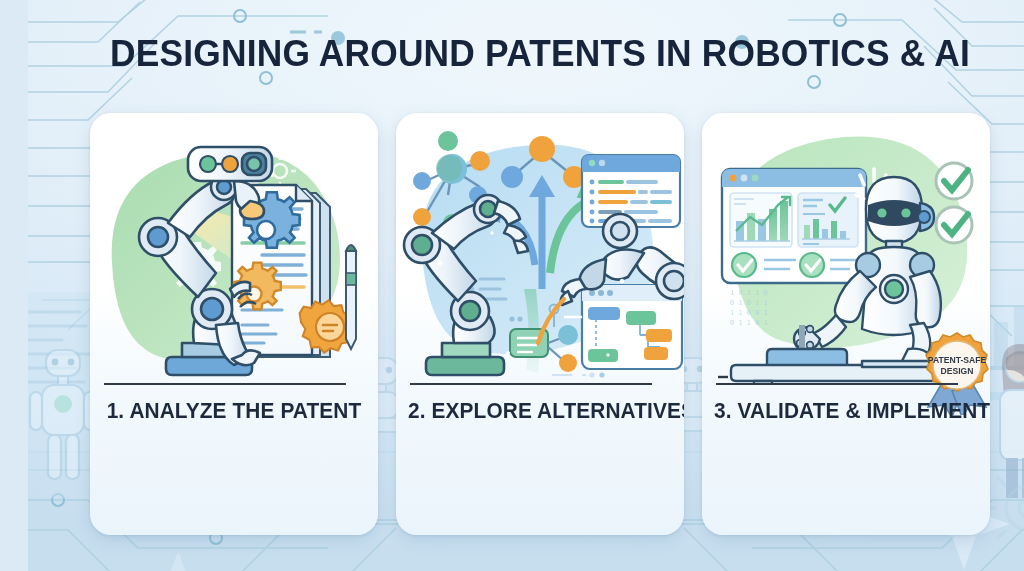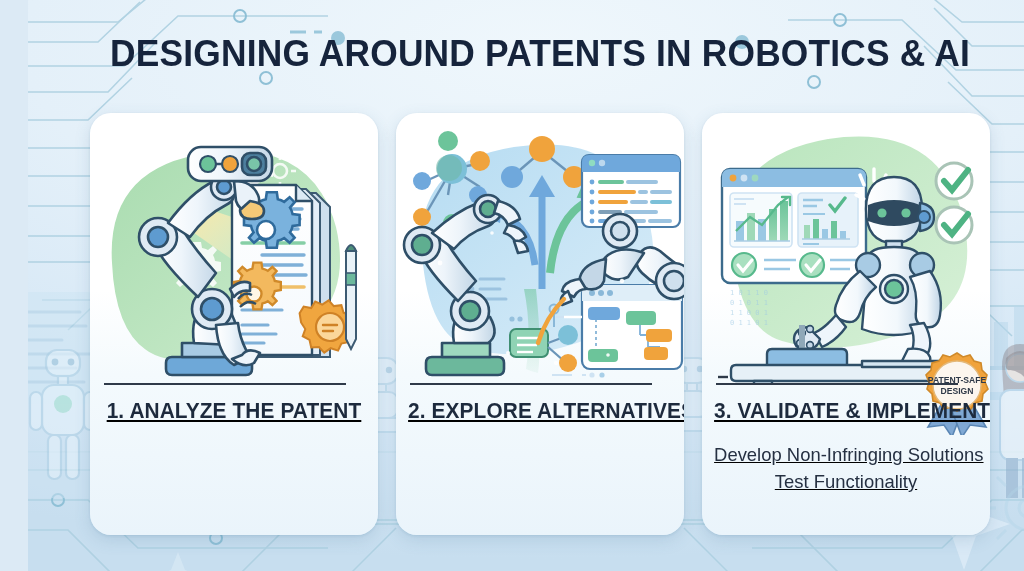--- a/index.html
+++ b/index.html
@@ -46,37 +46,37 @@
   }
   .illus{position:absolute;left:0;top:0;width:232px;height:272px;}
   .illus svg{display:block;width:288px;height:272px;}
   .divider{
     position:absolute;left:14px;right:14px;top:270px;height:2px;
   }
   .divider .ln{position:absolute;left:0;top:0;height:2px;background:#2f3a49;}
   .ln-main{width:calc(100% - 18px);}
   .ln-dash{left:auto;right:0;width:8px;}
   .card-text{
-    position:absolute;left:8px;right:8px;top:286px;text-align:center;text-decoration:underline;
+    position:absolute;left:8px;right:8px;top:286px;text-align:center;
   }
   .step-title{
     font-family:"Liberation Sans Narrow","Liberation Sans",sans-serif;
     font-size:21.5px;font-weight:bold;color:#1d2a3d;letter-spacing:.1px;
     white-space:nowrap;transform:scaleX(.97);
   }
   .step-lines{margin-top:17px;}
   .step-line{
     font-family:"Liberation Sans Narrow","Liberation Sans",sans-serif;
     font-size:19px;color:#253042;line-height:27px;white-space:nowrap;
     transform:scaleX(.97);
   }
 
   
   .badge{
-    position:absolute;right:-6px;top:236px;width:78px;height:86px;
+    position:absolute;right:-6px;top:216px;width:78px;height:86px;
   }
   .badge svg{display:block;}
 </style>
 </head>
 <body>
 
 <div id="stage">
 
   <div class="bg bg-grad"></div>
 
@@ -771,21 +771,17 @@
         </svg>
       </div>
 
       <div class="divider">
         <div class="ln ln-main"></div>
           <div class="ln ln-dash"></div>
       </div>
 
       <div class="card-text">
         <div class="step-title">3. VALIDATE &amp; IMPLEMENT</div>
-        <div class="step-lines">
-          <div class="step-line">Develop Non-Infringing Solutions</div>
-          <div class="step-line">Test Functionality</div>
-        </div>
       </div>
     </div>
 
   </div>
 </div>
 
 </body></html>

